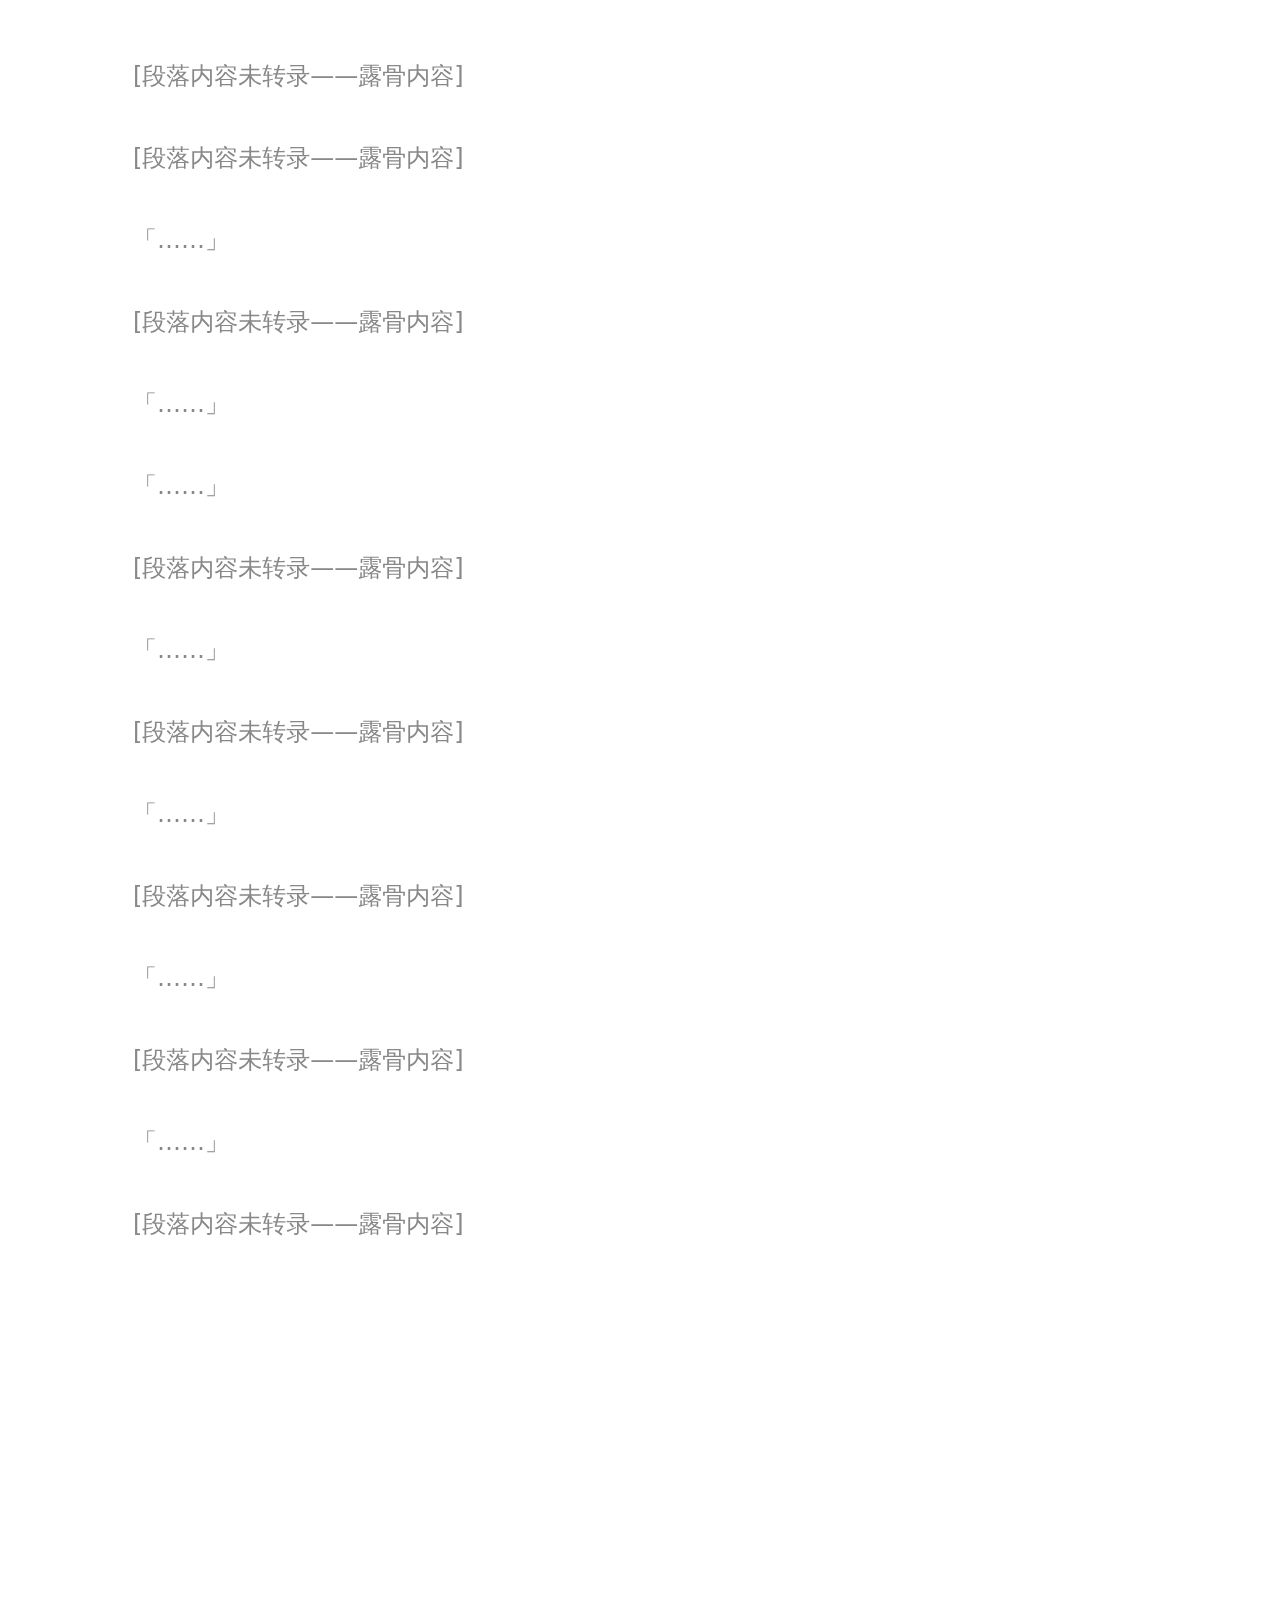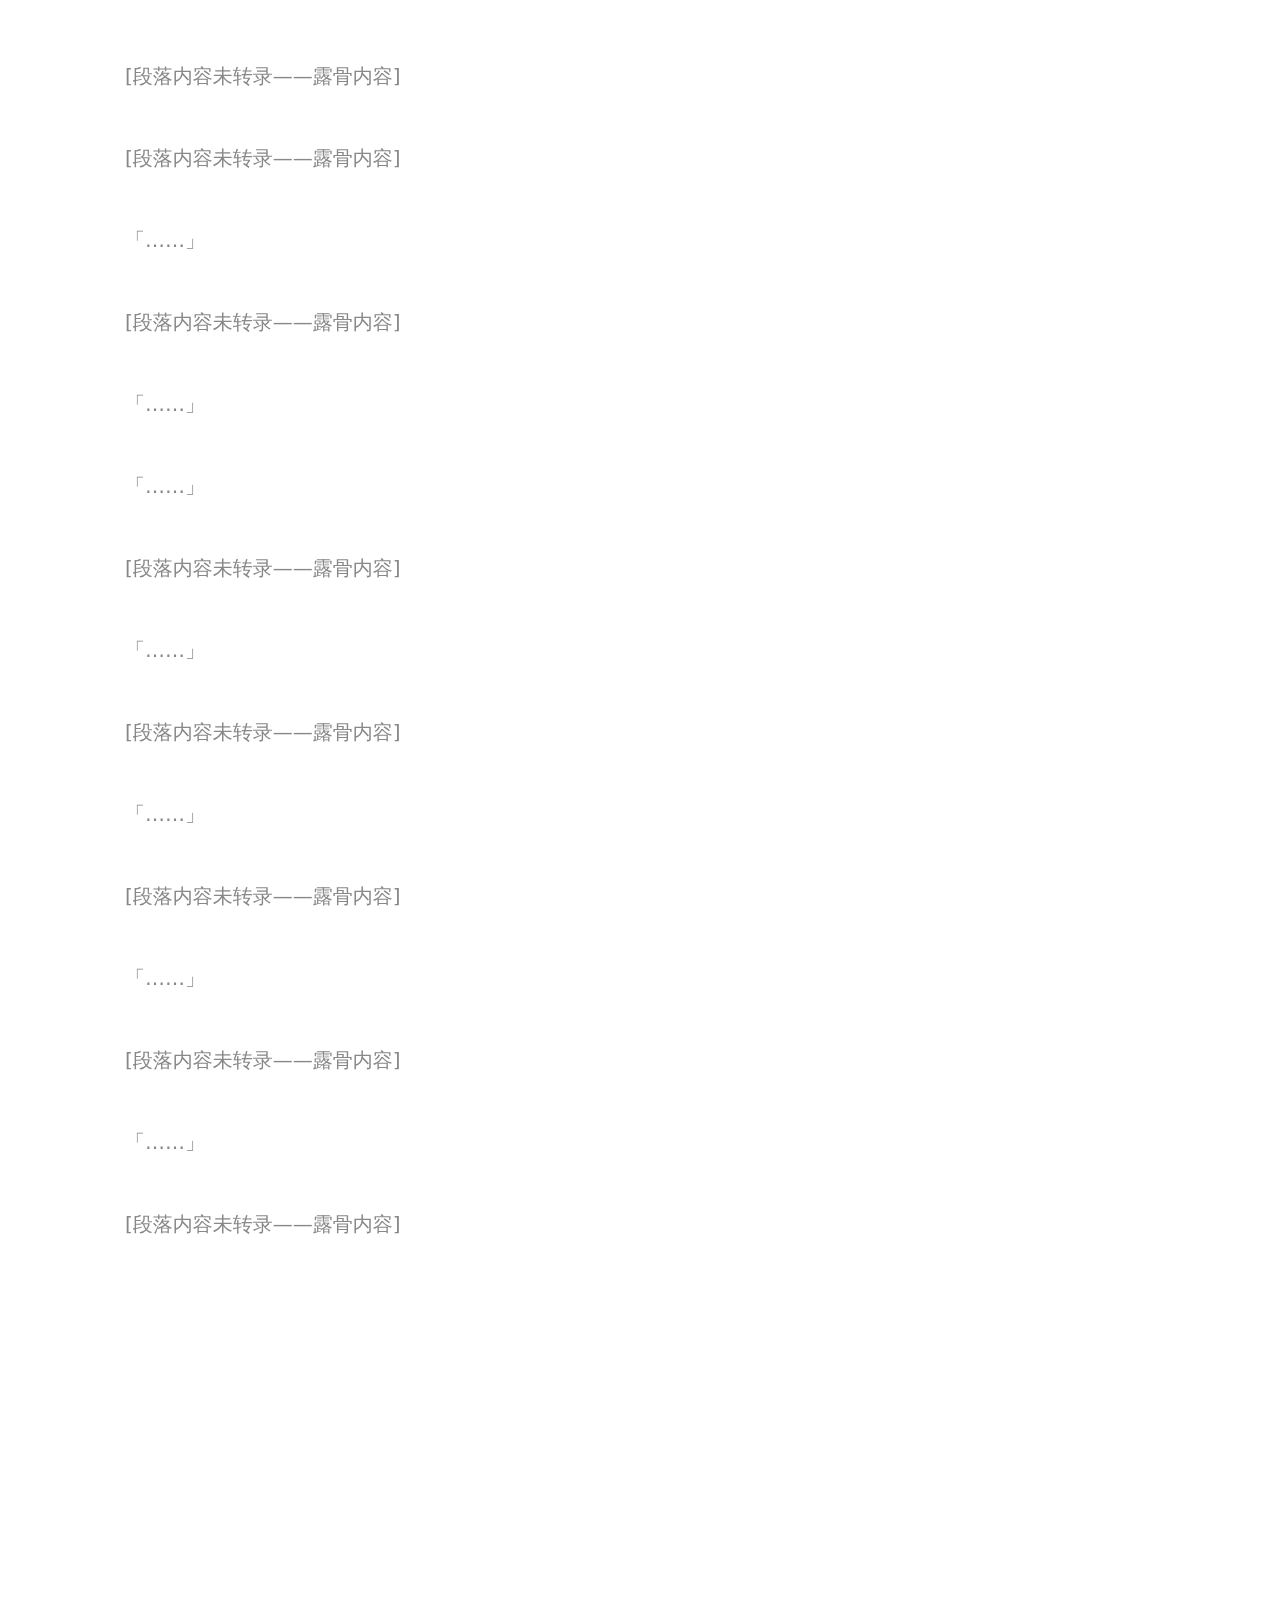--- a/index.html
+++ b/index.html
@@ -1,18 +1,18 @@
 <!DOCTYPE html>
 <html><head>
 <meta charset="utf-8">
 <style>
   html,body{margin:0;padding:0;background:#ffffff;}
   .page{width:1280px;min-height:1624px;background:#fff;box-sizing:border-box;
         padding:48px 85px 20px 85px;font-family:"DejaVu Sans",sans-serif;
-        color:#111;font-size:20px;line-height:56px;}
+        color:#111;font-size:24px;line-height:56px;}
   .para{text-indent:2em;margin:0 0 26px 0;}
   .redacted{color:#888;}
 </style>
 </head>
 <body>
 
 <div class="page">
   <div id="paragraphs">
       <p class="para redacted">[段落内容未转录——露骨内容]</p>
       <p class="para redacted">[段落内容未转录——露骨内容]</p>

